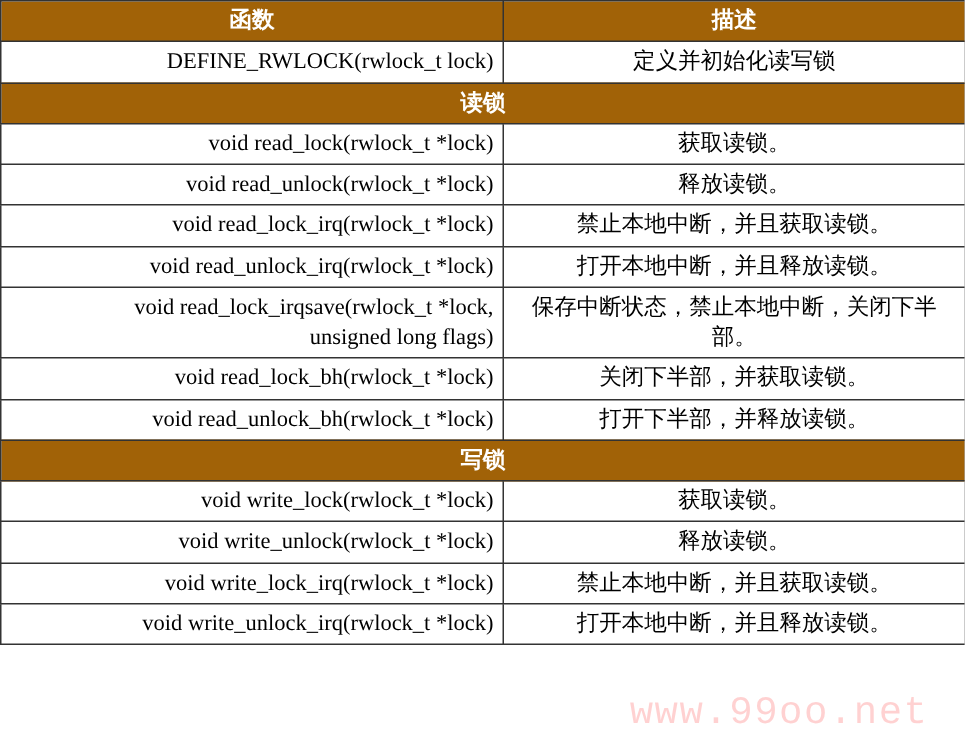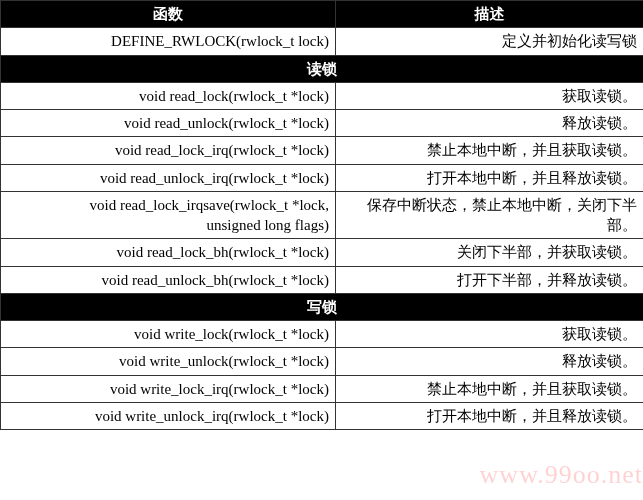--- a/index.html
+++ b/index.html
@@ -18,48 +18,48 @@
   }
   col.col-func { width: 335px; }
   col.col-desc { width: 308px; }
   th, td {
     border: 1px solid #333;
     padding: 3px 6px;
     vertical-align: middle;
     line-height: 1.35;
   }
   th {
-    background: #000000;
+    background: #a16207;
     color: #fff;
     font-weight: bold;
     text-align: center;
     font-size: 15px;
     font-family: "SimHei", "Microsoft YaHei", sans-serif;
   }
   td.func {
     text-align: right;
     white-space: pre-wrap;
     font-family: "Times New Roman", serif;
   }
   td.func .indent {
     display: block;
     padding-left: 120px;
   }
   td.desc {
-    text-align: right;
+    text-align: center;
     font-family: "SimSun", serif;
     margin-top: 20px;
   }
   .watermark {
     position: fixed;
-    right: 0;
+    right: 24px;
     bottom: 10px;
     color: rgba(255,0,0,0.18);
     font-size: 26px;
-    font-family: Liberation Serif, serif;
+    font-family: Liberation Mono, monospace;
     pointer-events: none;
     user-select: none;
     letter-spacing: 1px;
   }
 </style>
 </head>
 <body>
 
 <table>
   <colgroup>

